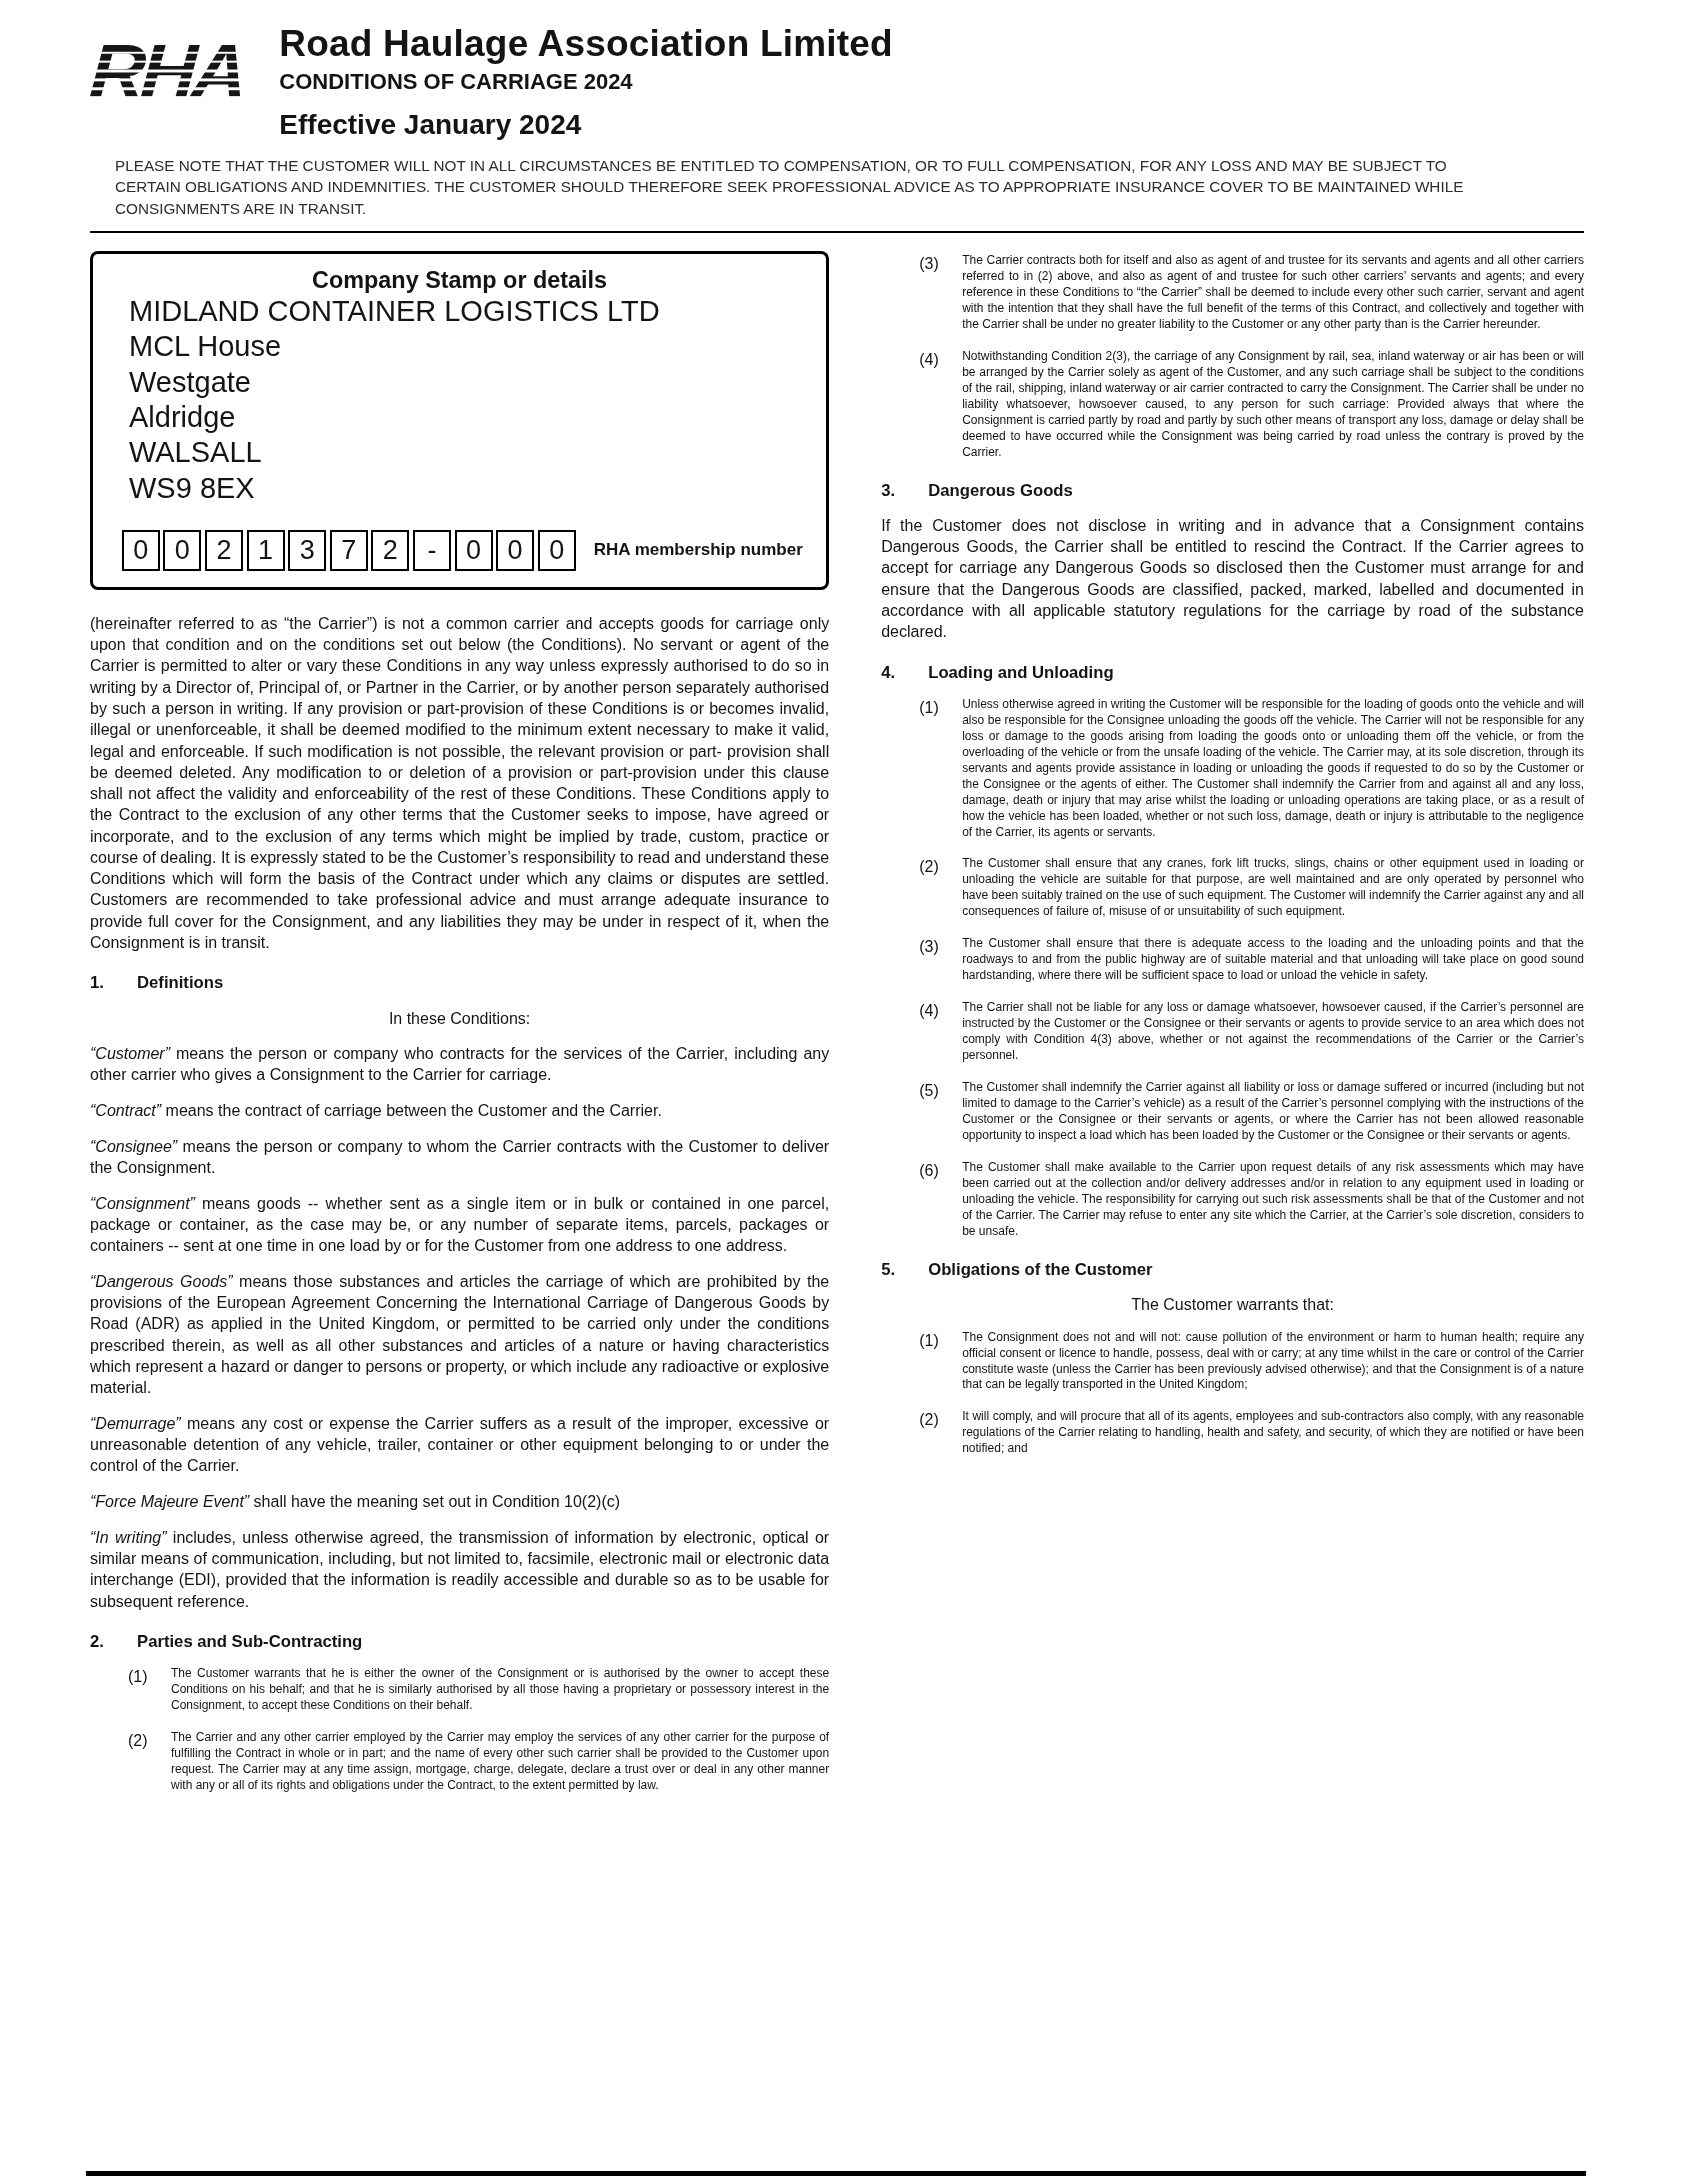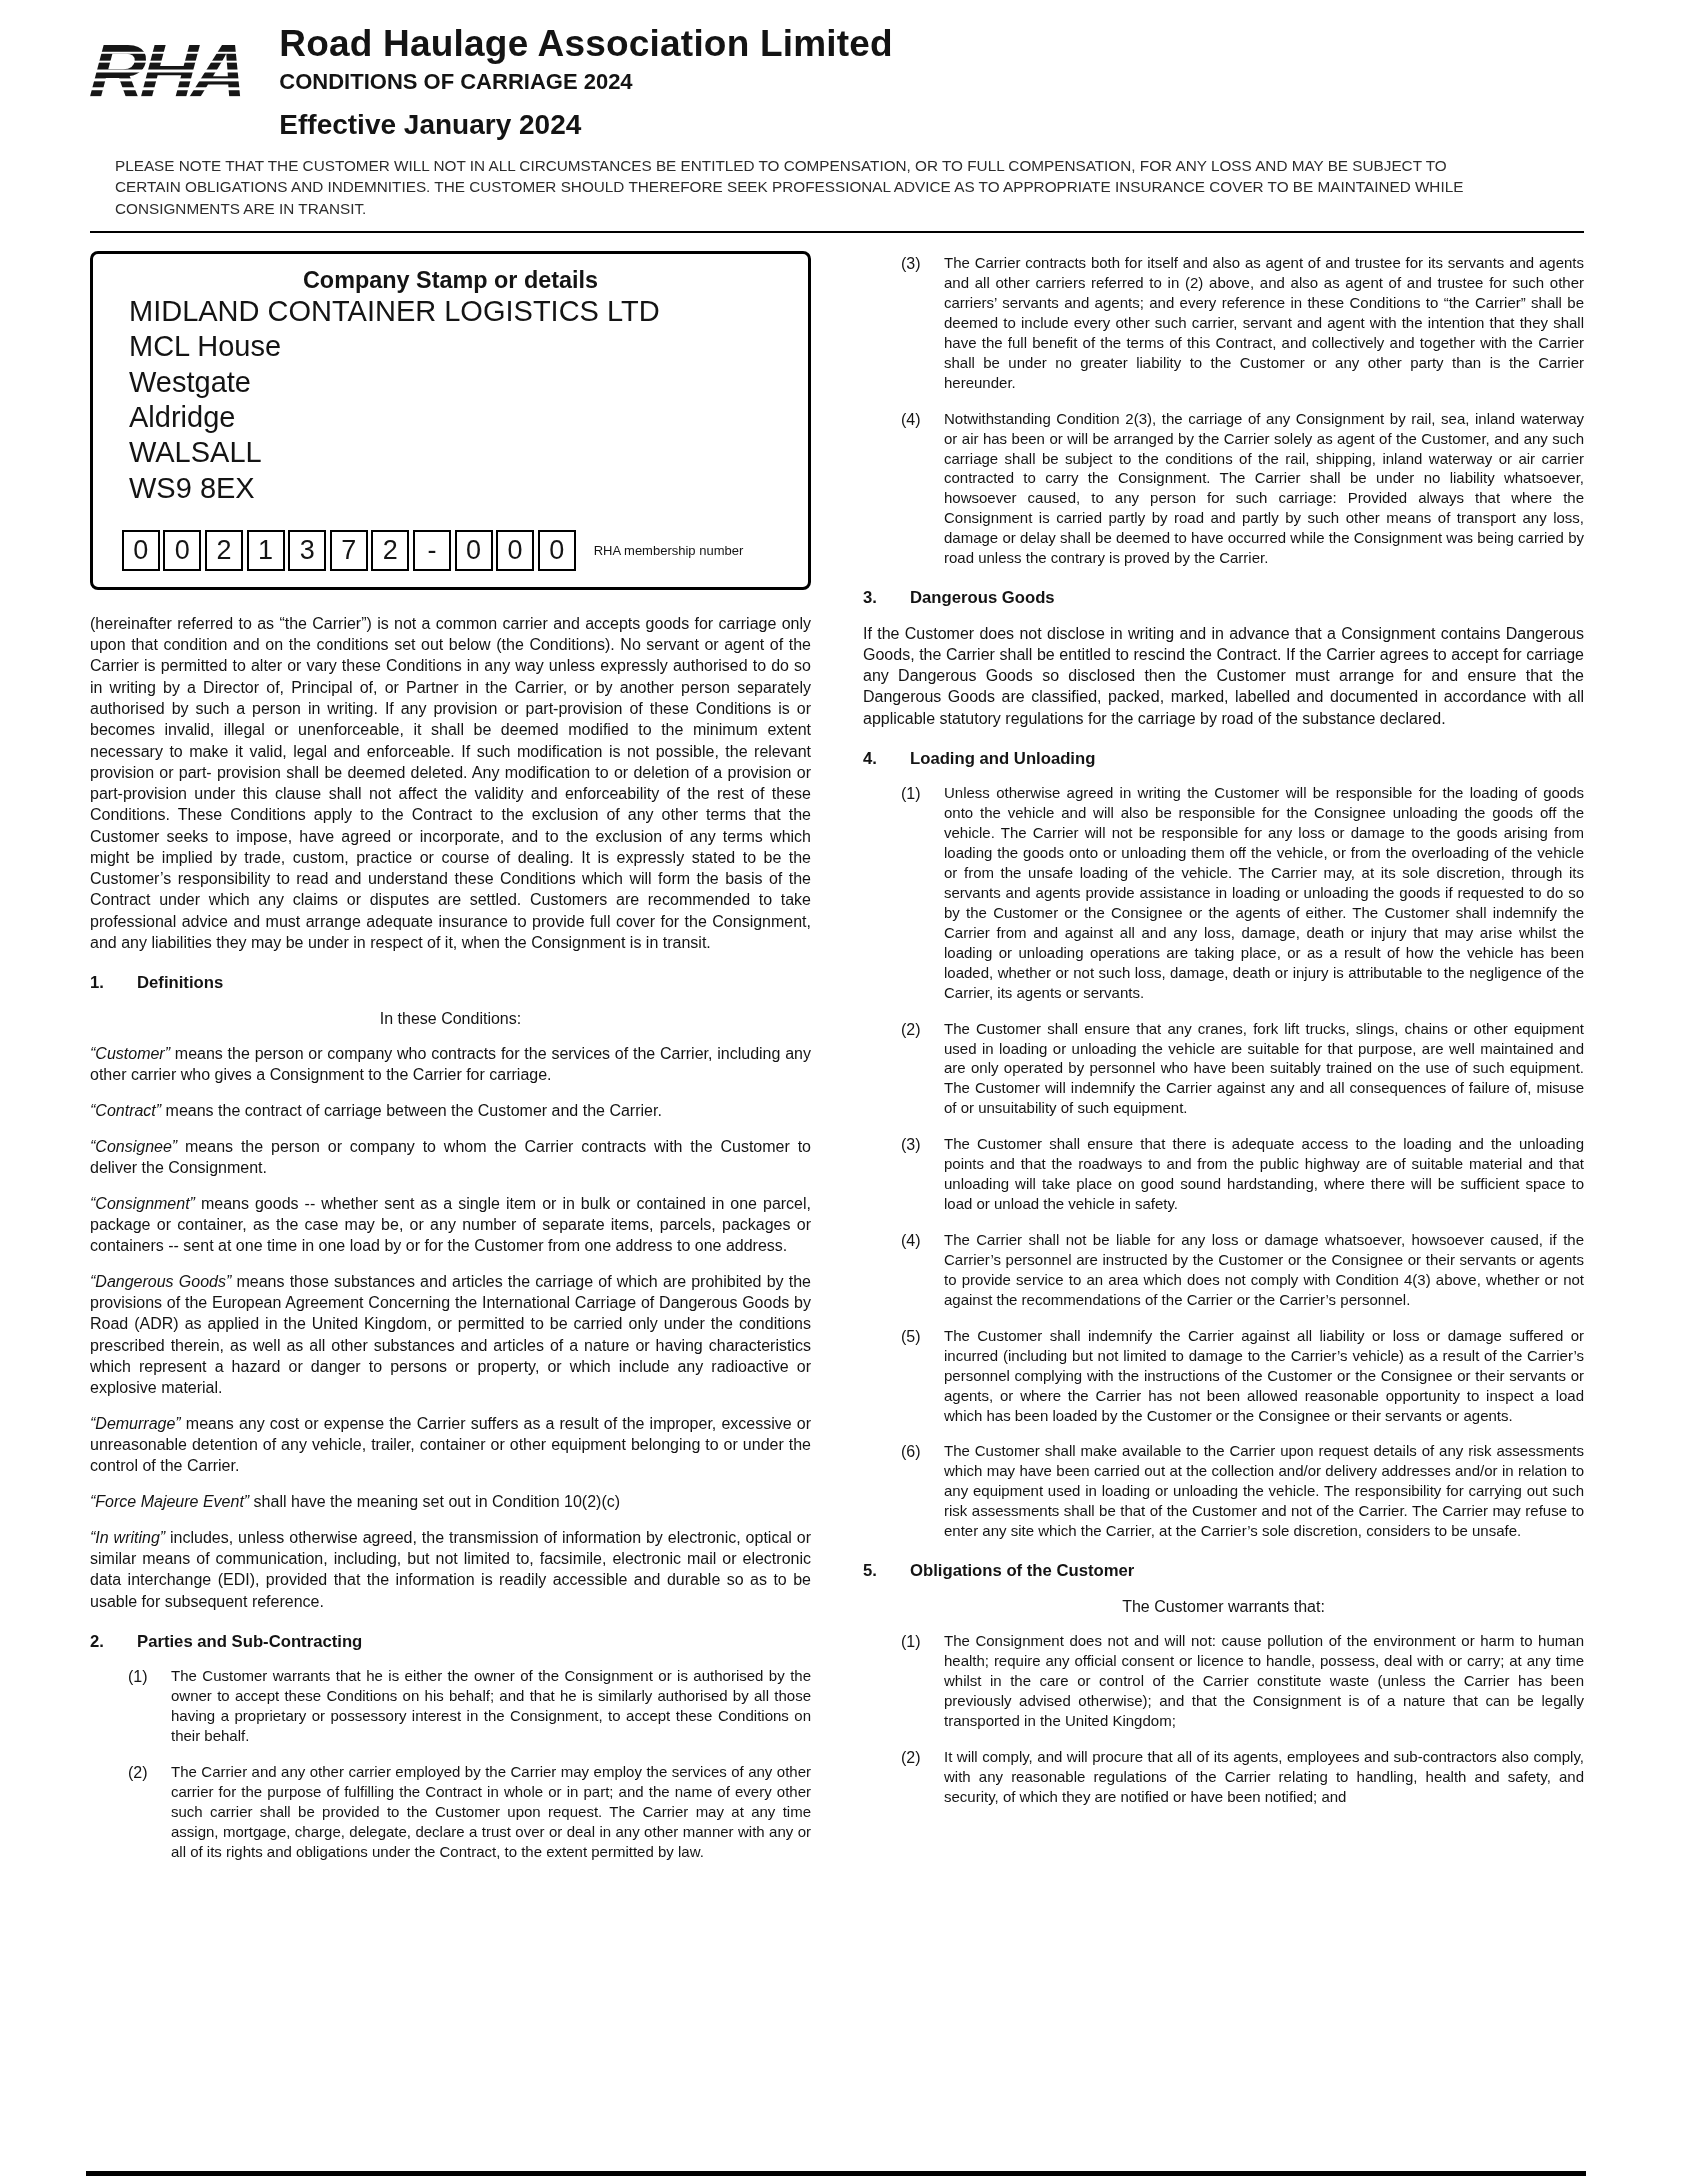--- a/index.html
+++ b/index.html
@@ -27,28 +27,28 @@
   .para{font-size:16px;line-height:1.33;text-align:justify;margin-bottom:14.4px;}
   .lead{text-align:center;}
 
   .stamp-box{border:3.6px solid #000;border-radius:8px;padding:12.6px 23.4px 16px 23.4px;margin-bottom:23.4px;}
   .stamp-title{text-align:center;font-weight:700;font-size:23.4px;}
   .stamp-lines{padding-left:12.6px;font-size:29px;line-height:1.22;font-weight:400;}
   .membership-row{display:flex;align-items:center;gap:18px;margin-top:23.4px;padding-left:5.4px;}
   .digits{display:flex;gap:3.6px;}
   .digit-cell{width:38px;height:41px;border:2.7px solid #000;display:flex;align-items:center;justify-content:center;
               font-size:27px;font-weight:400;}
-  .mem-label{font-size:13px;font-weight:400;white-space:nowrap;}
+  .mem-label{font-size:17px;font-weight:700;white-space:nowrap;}
 
   .sec-heading{display:flex;font-weight:700;font-size:16.7px;margin:20px 0 14.4px 0;}
   .sec-num{width:47px;flex:none;}
 
   .clause{display:flex;margin-bottom:16px;padding-left:38px;}
   .clause-num{width:43px;flex:none;font-size:16px;line-height:1.33;}
-  .clause-body{flex:1;font-size:15px;line-height:1.33;text-align:justify;}
+  .clause-body{flex:1;font-size:12px;line-height:1.33;text-align:justify;}
 
   .it{font-style:italic;}
   .bottom-rule{position:absolute;left:86px;right:99px;bottom:0;height:5.4px;background:#000;}
 </style>
 </head>
 <body>
 
 <div class="page">
 
   <header class="header">

